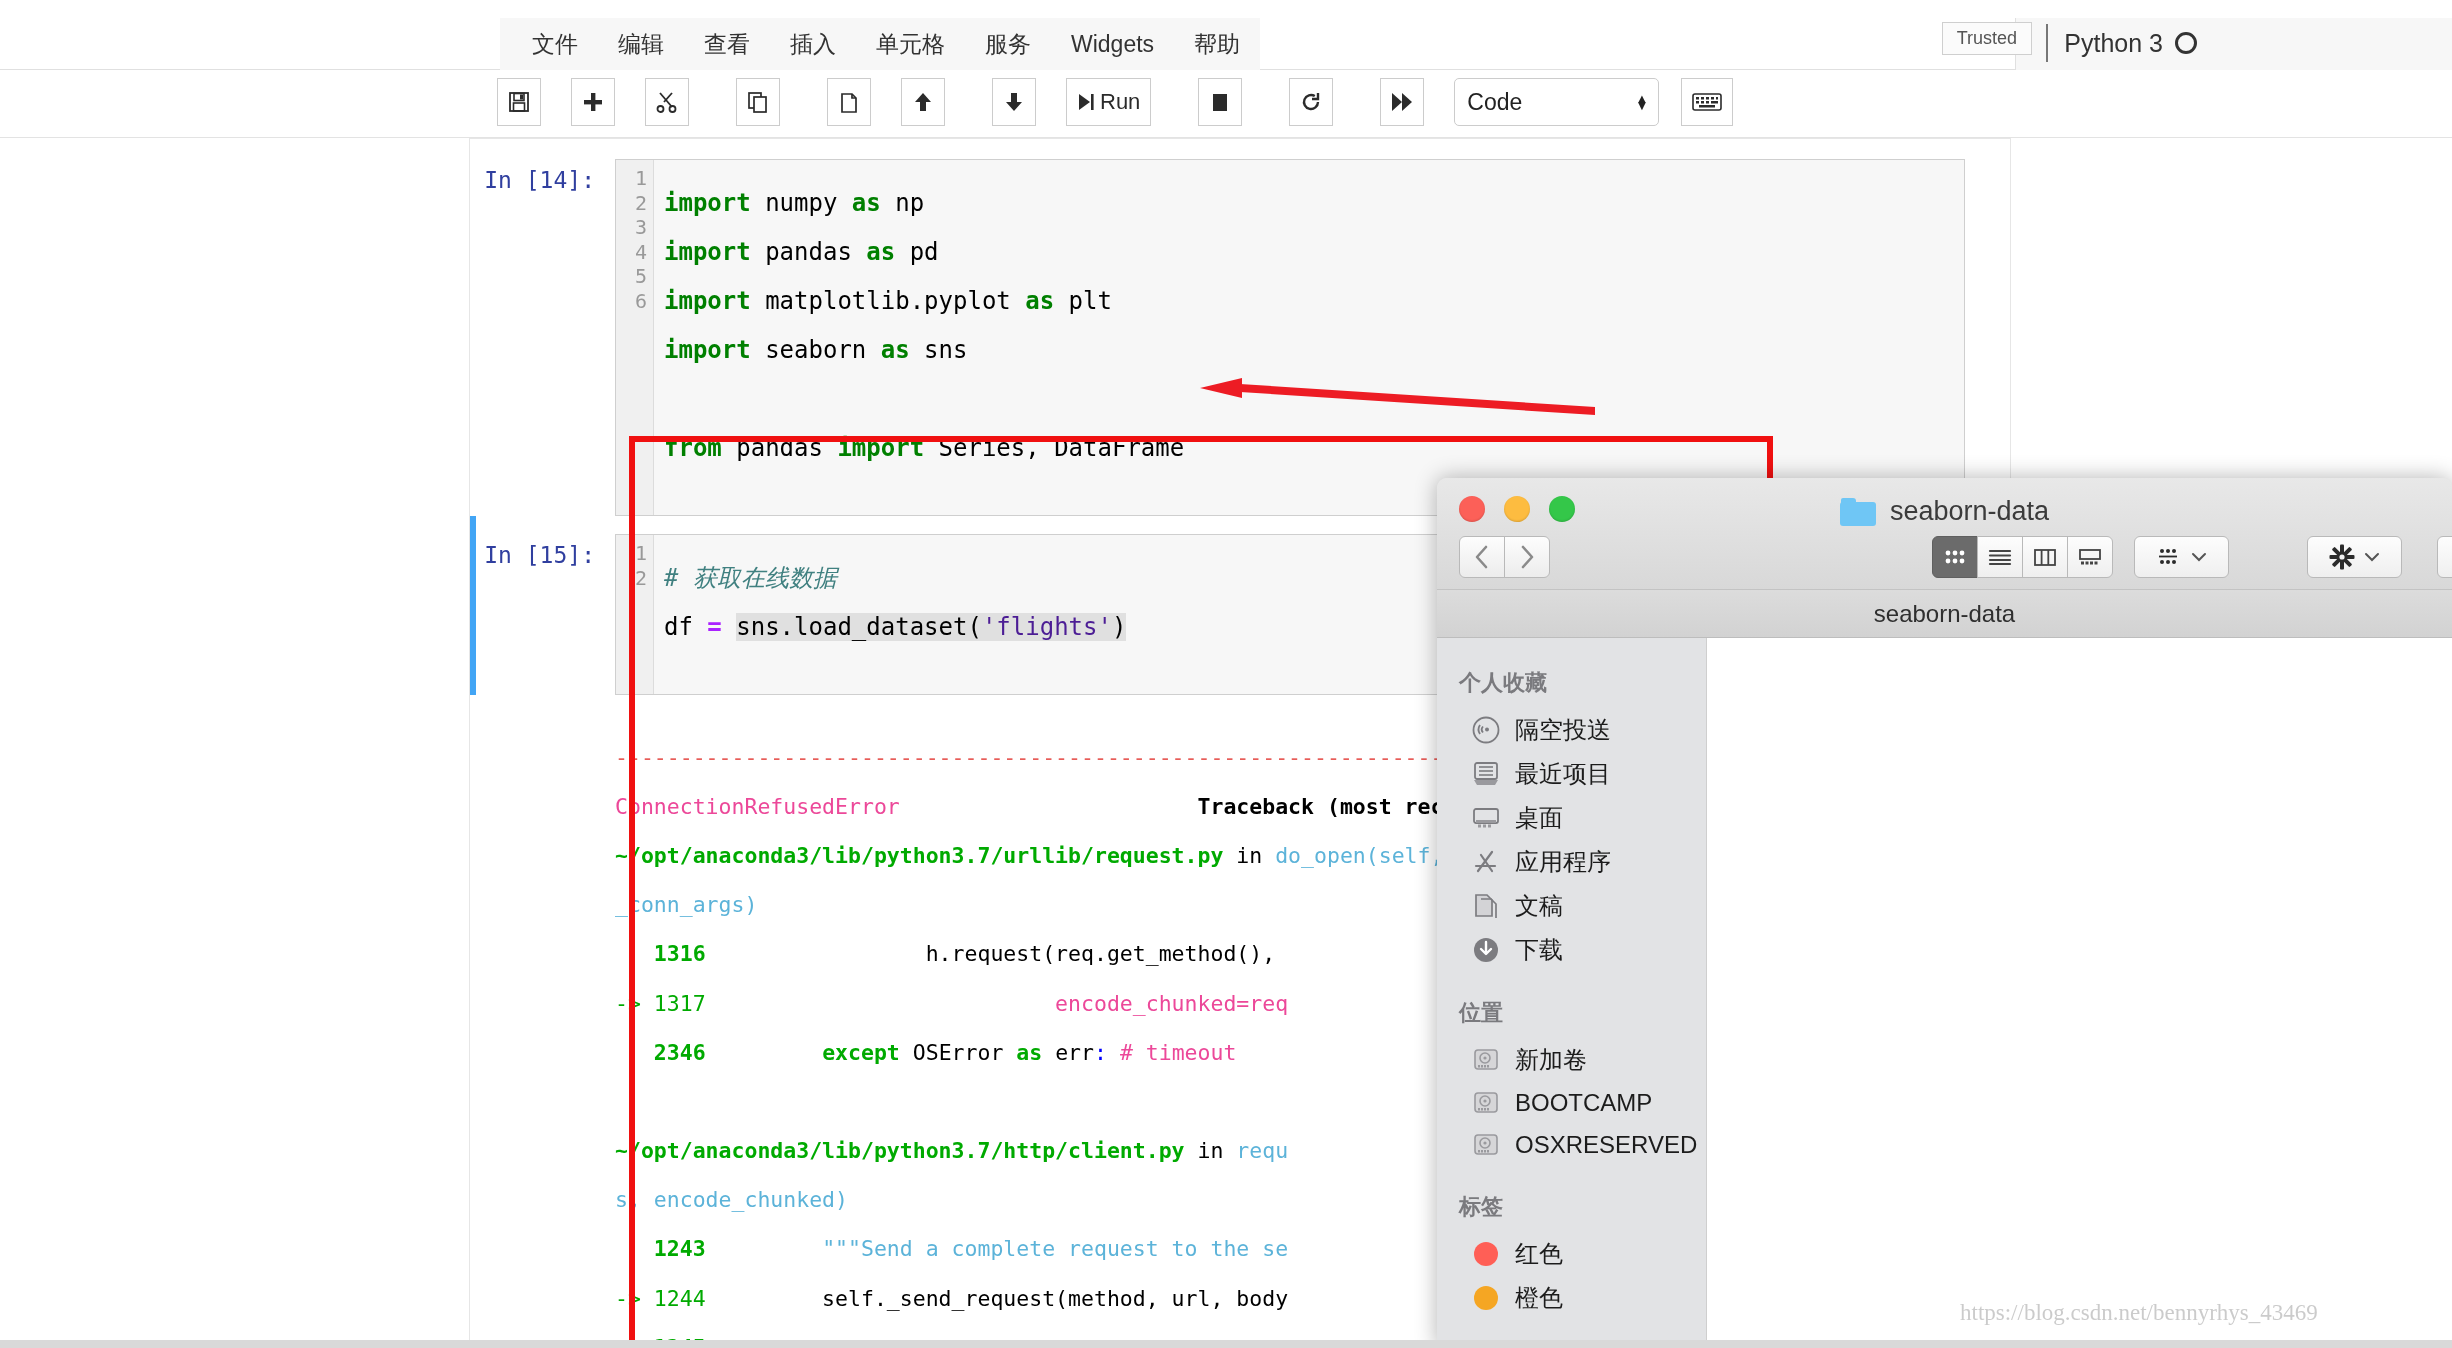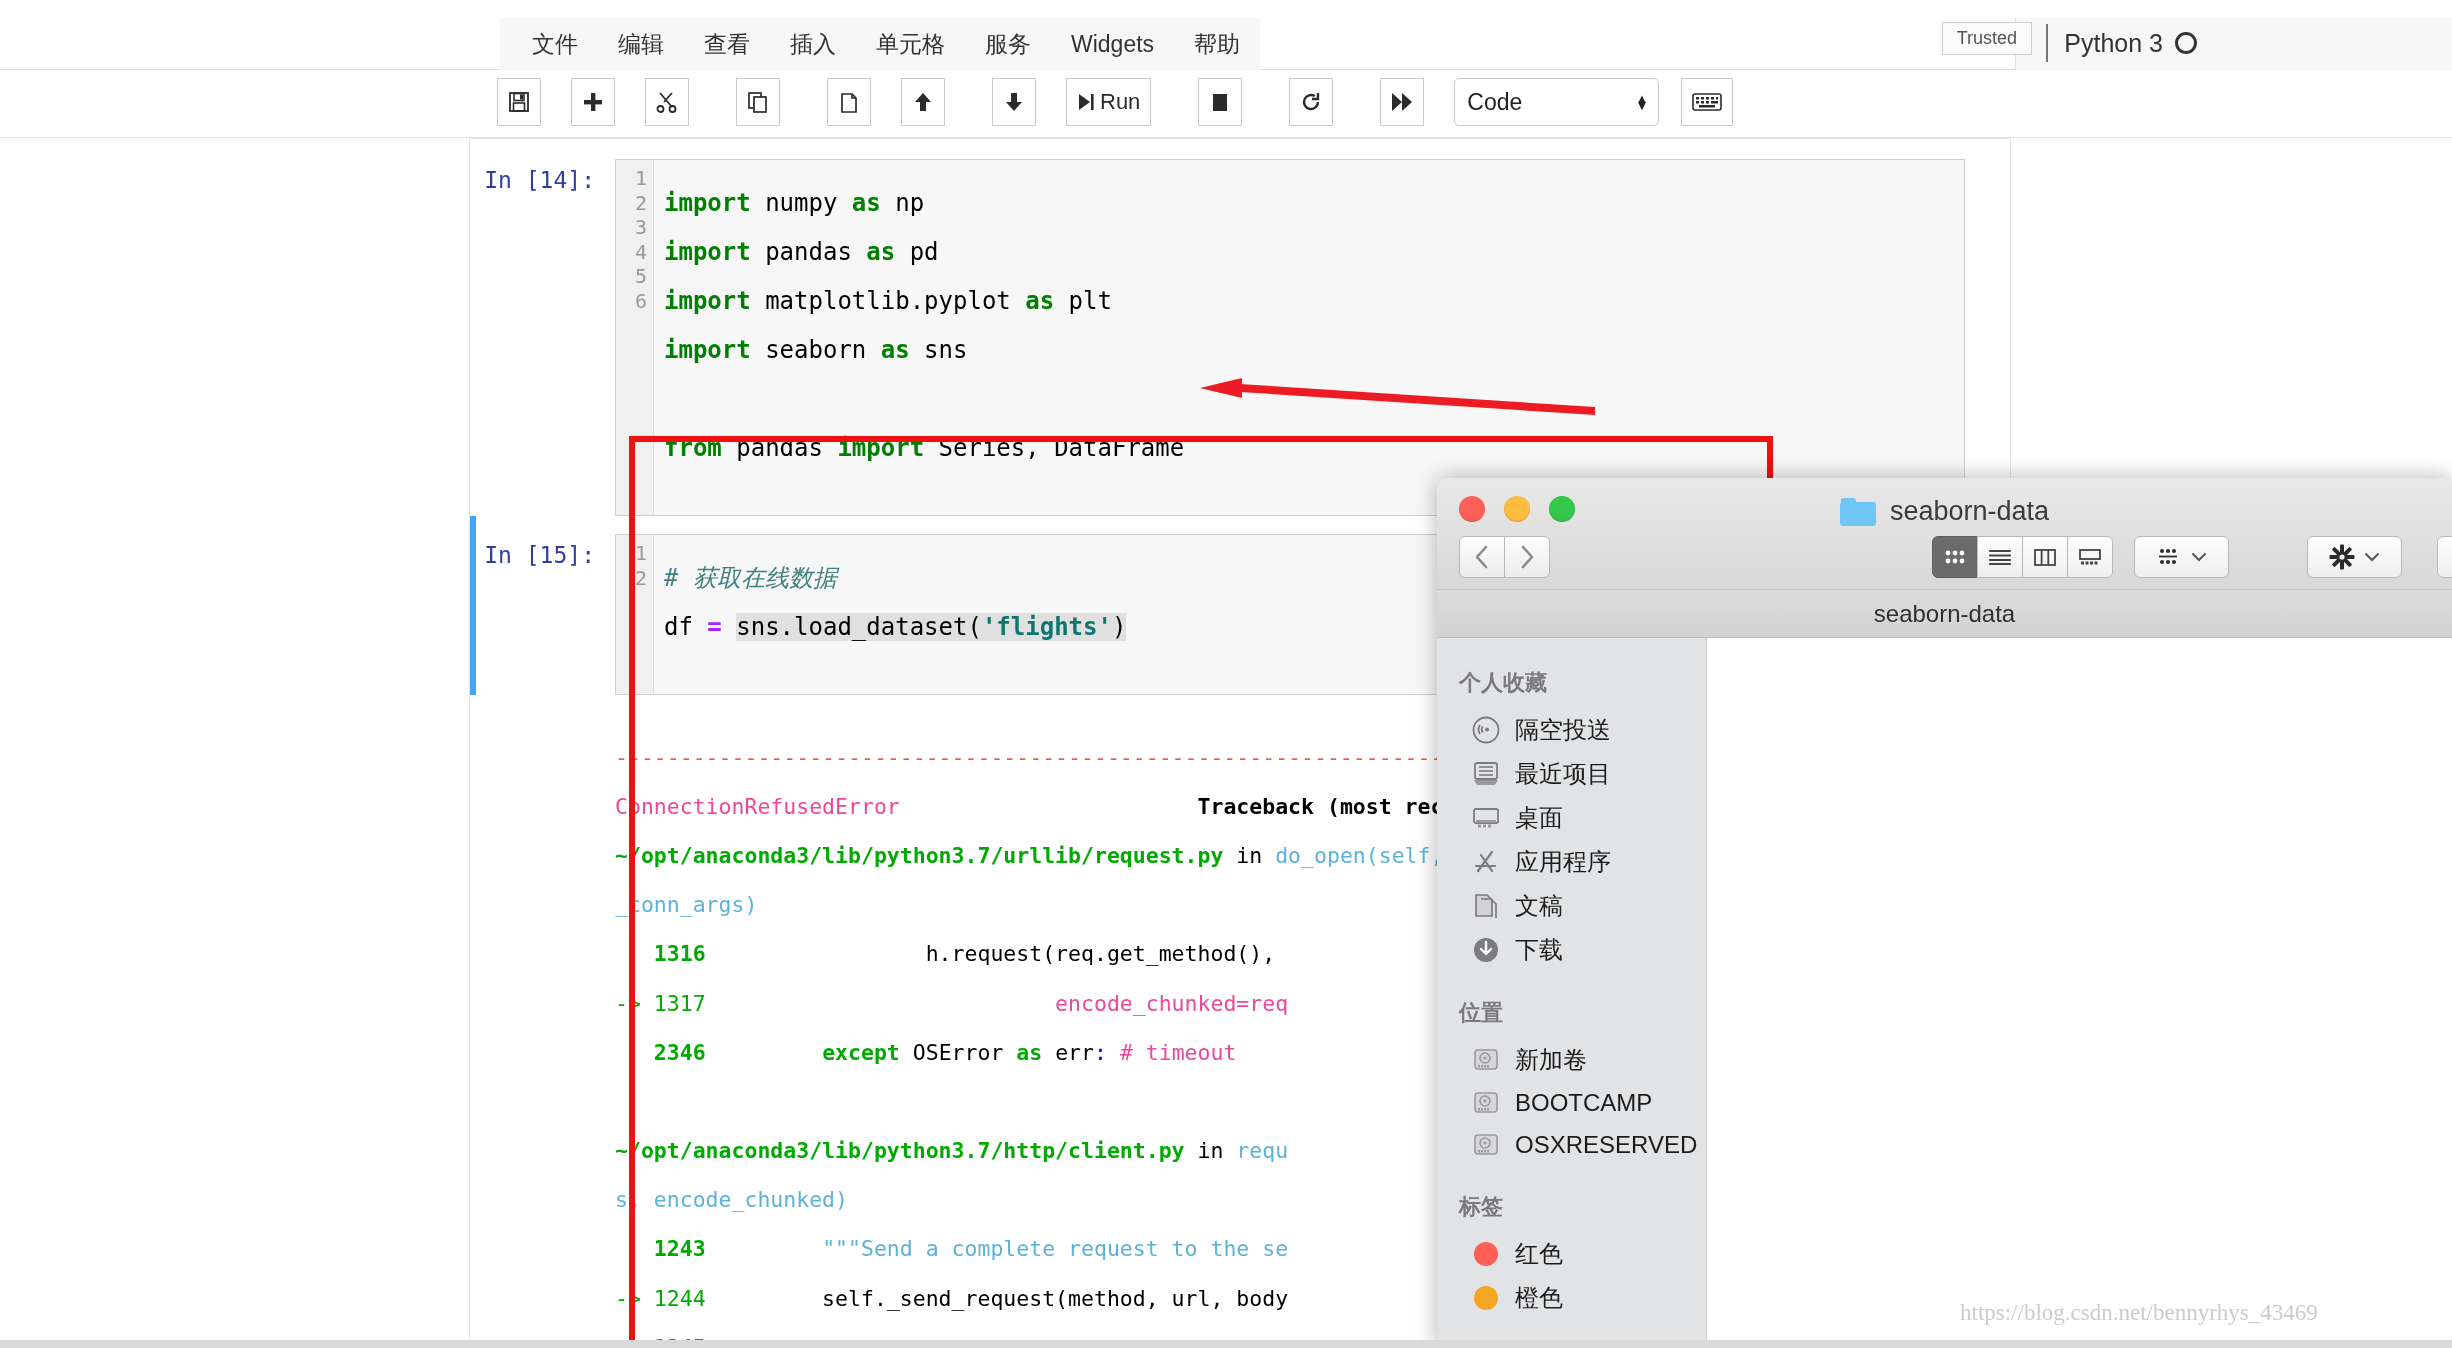--- a/index.html
+++ b/index.html
@@ -53,21 +53,21 @@
   .cell { display:flex; padding:14px 0 0 0; position:relative; }
   .prompt { width:145px; text-align:right; padding-right:20px; font-family:"DejaVu Sans Mono", monospace;
             font-size:23px; color:#303F9F; padding-top:8px; white-space:nowrap; }
   .input-area { flex:1; border:1px solid #cfcfcf; background:#f7f7f7; display:flex; }
   .gutter { width:38px; background:#f0f0f0; border-right:1px solid #dcdcdc; text-align:right;
             padding:6px 6px 6px 0; font-family:"DejaVu Sans Mono", monospace; font-size:20px; color:#999; }
   .gutter div { line-height:24.5px; }
   .code { flex:1; padding:6px 0 6px 10px; font-family:"DejaVu Sans Mono", monospace; font-size:24px;
           line-height:24.5px; color:#000; white-space:pre; overflow:hidden; }
   .kw { color:#008000; font-weight:bold; }
-  .str { color:#0f766e;font-weight:bold; }
+  .str { color:#4c1d95; }
   .cmt { color:#408080; font-style:italic; }
   .op { color:#AA22FF; font-weight:bold; }
   .hl { background:#e0e0e0; }
 
   .cell.selected { }
   .cell.selected .sel-bar { position:absolute; left:0; top:0; width:6px; height:100%; background:#42A5F5; }
 
   .output { font-family:"DejaVu Sans Mono", monospace; font-size:21.5px; line-height:24.6px;
             white-space:pre; color:#000; padding-left:0; }
   .out-wrap { display:flex; }

